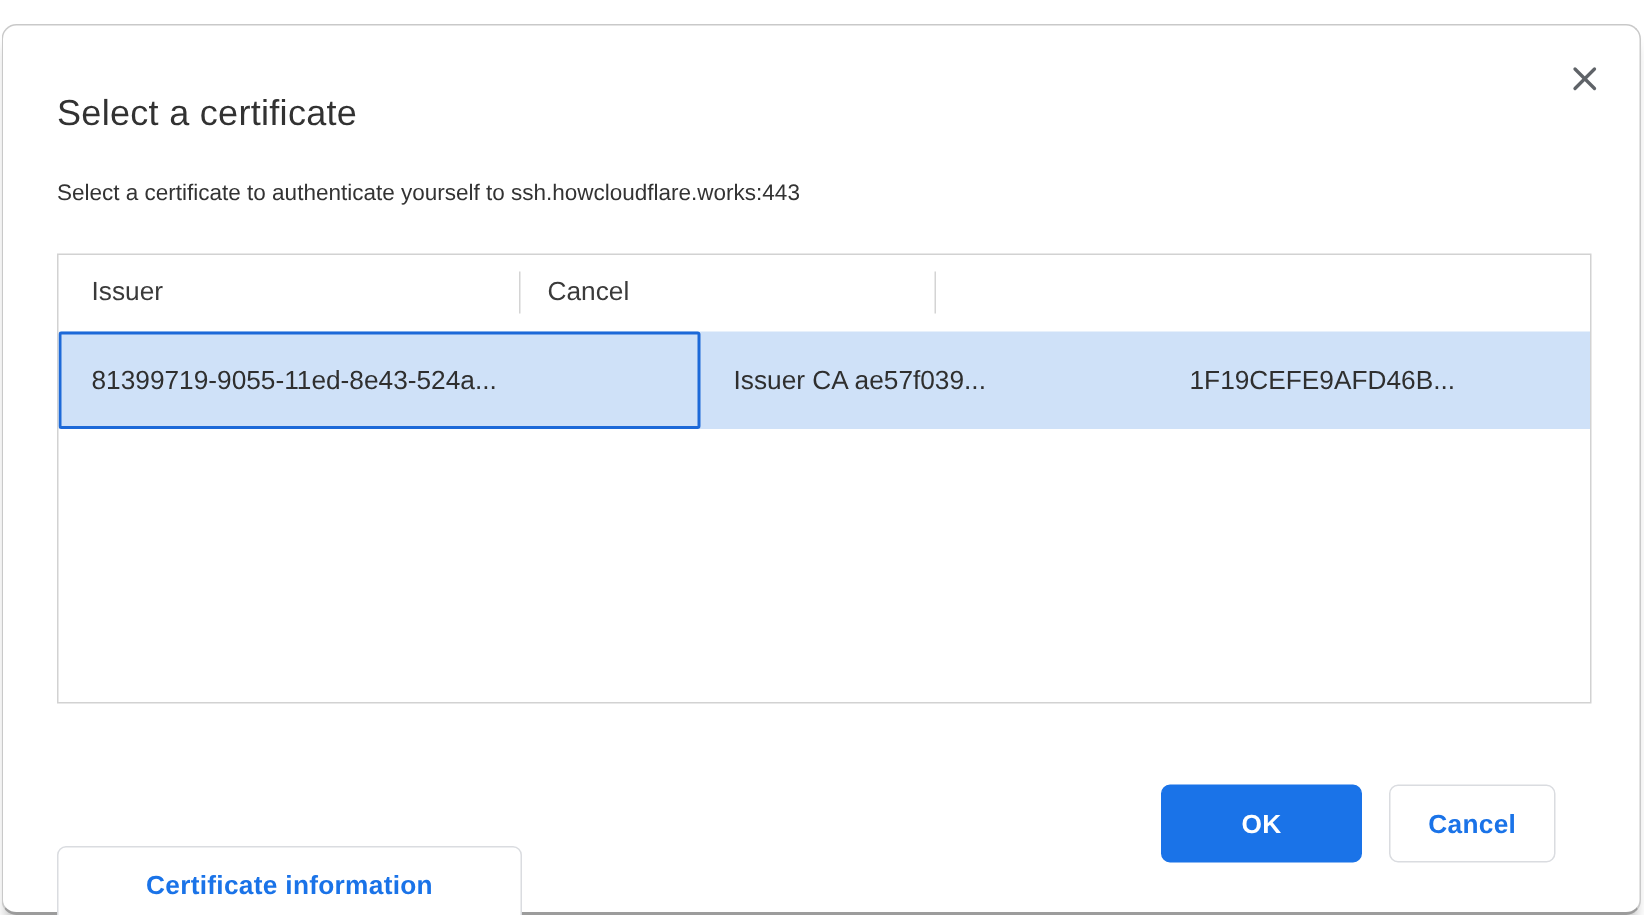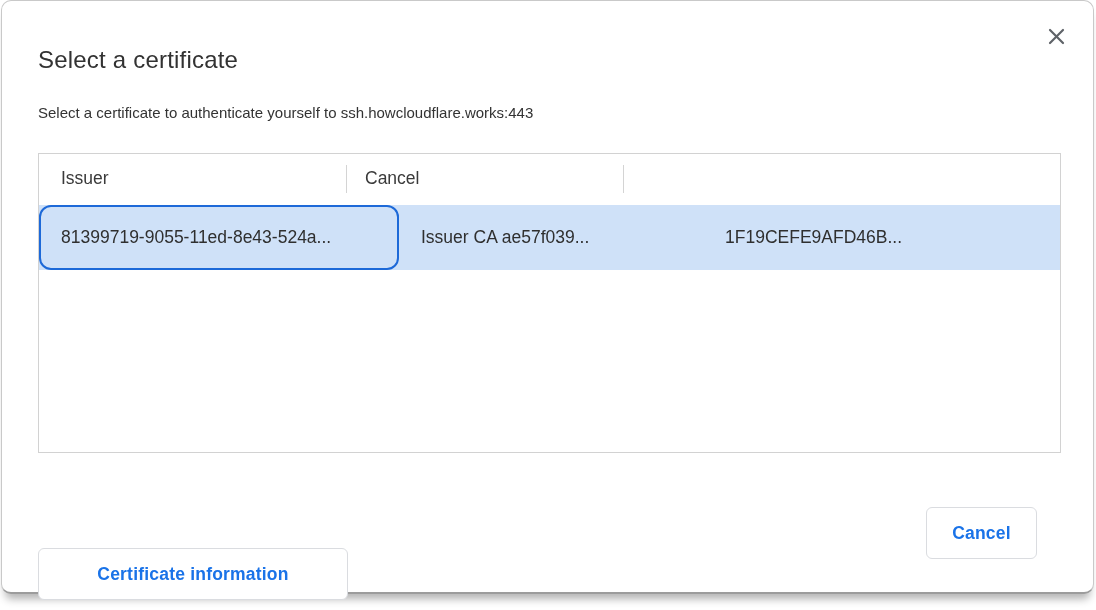--- a/index.html
+++ b/index.html
@@ -4,21 +4,21 @@
 <style>
   * { box-sizing: border-box; margin: 0; padding: 0; }
   html, body {
     width: 1096px; height: 610px;
     background: #ffffff;
     font-family: "Liberation Sans", sans-serif;
     overflow: hidden;
   }
   .dialog {
     position: absolute;
-    left: 1px; top: 0;
+    left: 1px; top: 16px;
     width: 1093px; height: 594px;
     background: #ffffff;
     border: 1px solid #c9c9c9;
     border-bottom: 2px solid #9c9c9c;
     border-radius: 10px;
     box-shadow: 0 9px 9px -4px rgba(0,0,0,0.30);
   }
   .close-btn {
     position: absolute;
     right: 24px; top: 22px;
@@ -84,23 +84,23 @@
   .td {
     font-size: 17.5px;
     color: #2f2f2f;
     display: flex;
     align-items: center;
     padding-left: 20px;
     overflow: hidden;
     white-space: nowrap;
   }
   .td-subject {
-    width: 360px;
+    width: 428px;
     border: 2px solid #1d69d8;
-    border-radius: 12px;
+    border-radius: 2px;
   }
   .td-issuer { width: 308px; padding-left: 22px; }
   .td-serial { width: 277px; padding-left: 18px; }
   .btn {
     position: absolute;
     top: 506px;
     height: 52px;
     border-radius: 6px;
     font-family: "Liberation Sans", sans-serif;
     font-size: 17.5px;
@@ -147,15 +147,16 @@
     <div class="table-body">
       <div class="table-row">
         <div class="td td-subject">81399719-9055-11ed-8e43-524a...</div>
         <div class="td td-issuer">Issuer CA ae57f039...</div>
         <div class="td td-serial">1F19CEFE9AFD46B...</div>
       </div>
     </div>
   </div>
 
   <button class="btn btn-outline btn-cert-info">Certificate information</button>
+  <button class="btn btn-primary btn-ok">OK</button>
   <button class="btn btn-outline btn-cancel">Cancel</button>
 
 </div>
 
 </body></html>

